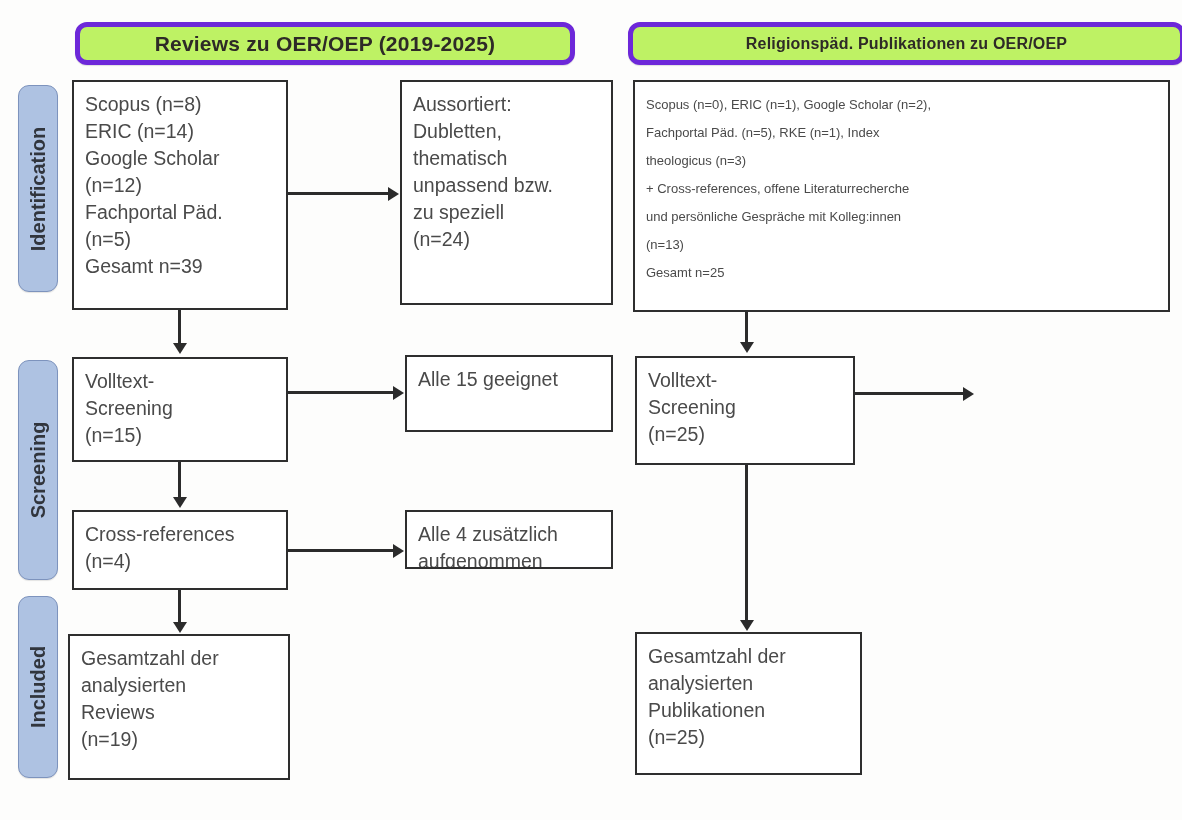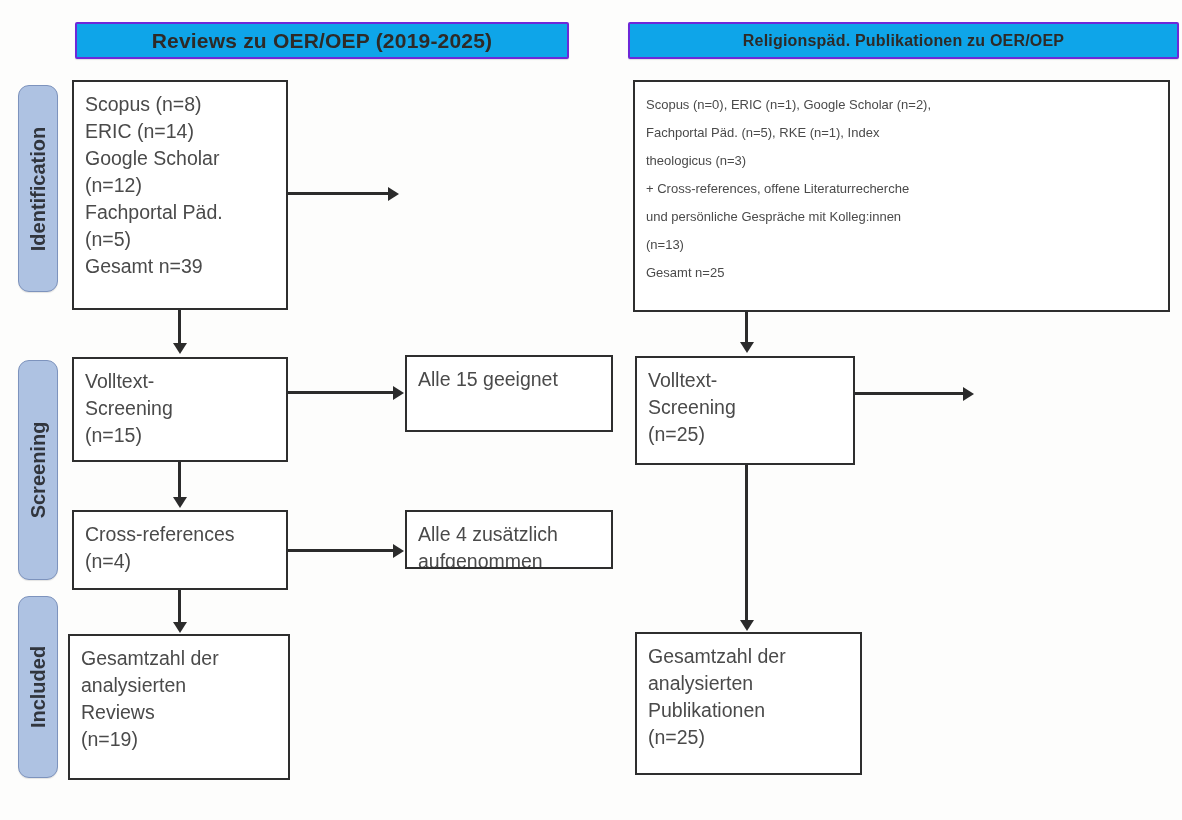--- a/index.html
+++ b/index.html
@@ -9,23 +9,23 @@
     font-family:"Liberation Sans", sans-serif;
     color:#3b3b3b;
     overflow:hidden;
     position:relative;
   }
   #stage{position:absolute;left:0;top:0;width:1182px;height:820px;background:#fdfdfc;}
 
   
   .banner{
     position:absolute;
-    background:#0ea5e9;
-    border:2px solid #6d28d9;
-    border-radius:2px;
+    background:#bef264;
+    border:5px solid #6d28d9;
+    border-radius:12px;
     display:flex;align-items:center;justify-content:center;
     color:#2e2a27;
     font-weight:bold;
     letter-spacing:.2px;
     box-shadow:0 1px 1px rgba(0,0,0,.12);
   }
   #banner-left{left:75px;top:22px;width:490px;height:33px;font-size:21px;}
   #banner-right{left:628px;top:22px;width:547px;height:33px;font-size:16px;}
 
   
@@ -111,20 +111,26 @@
   </div>
 
   <div class="box" id="box-sources-left">Scopus (n=8)
 ERIC (n=14)
 Google Scholar
 (n=12)
 Fachportal Päd.
 (n=5)
 Gesamt n=39</div>
 
+  <div class="box" id="box-excluded">Aussortiert:
+Dubletten,
+thematisch
+unpassend bzw.
+zu speziell
+(n=24)</div>
 
   <div class="box" id="box-fulltext-left">Volltext-
 Screening
 (n=15)</div>
 
   <div class="box" id="box-allsuitable-left">Alle 15 geeignet</div>
 
   <div class="box" id="box-crossref">Cross-references
 (n=4)</div>
 

